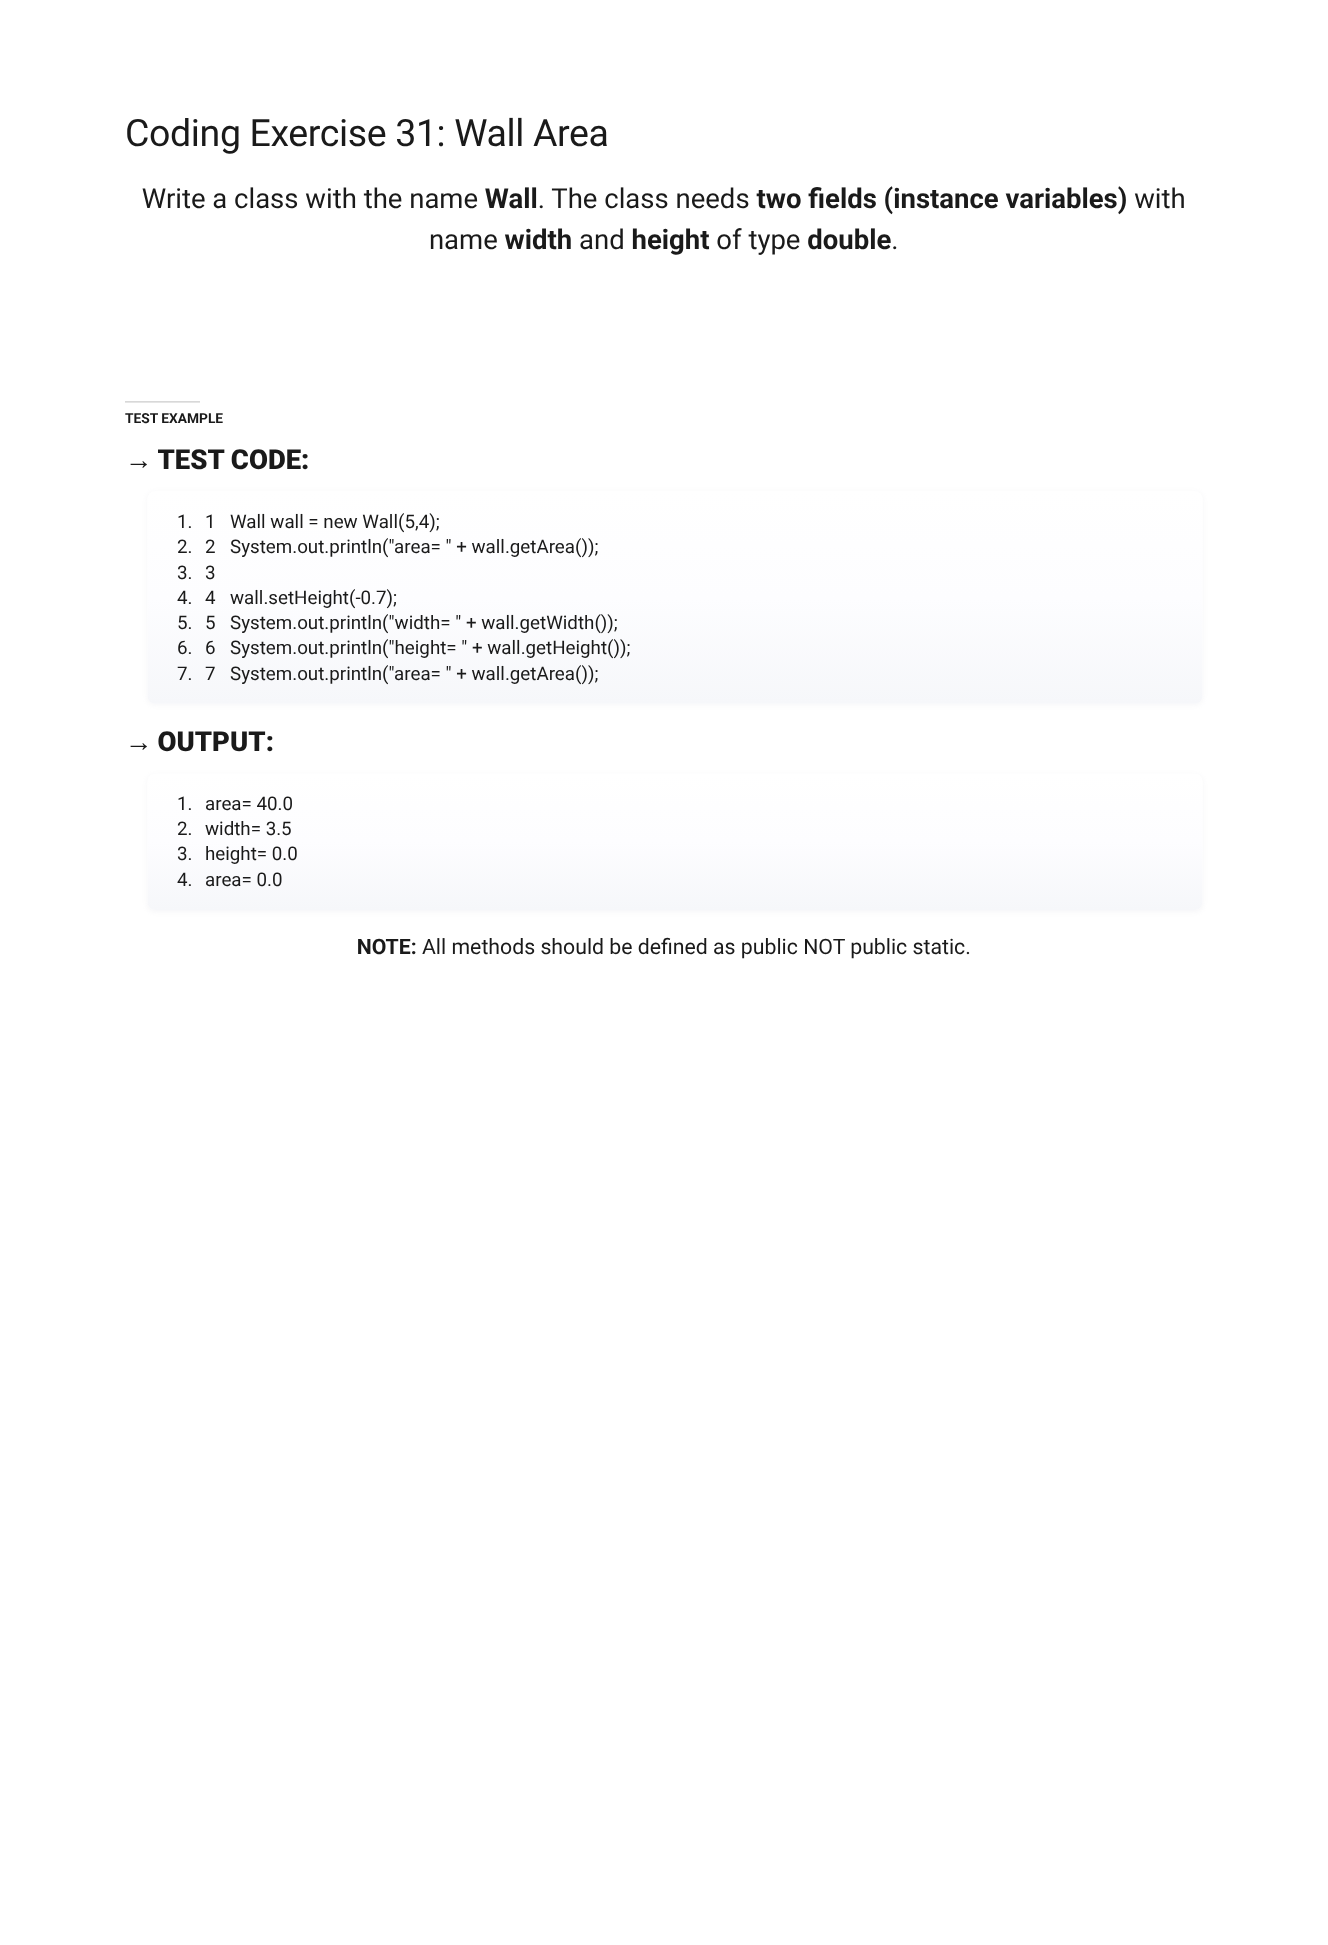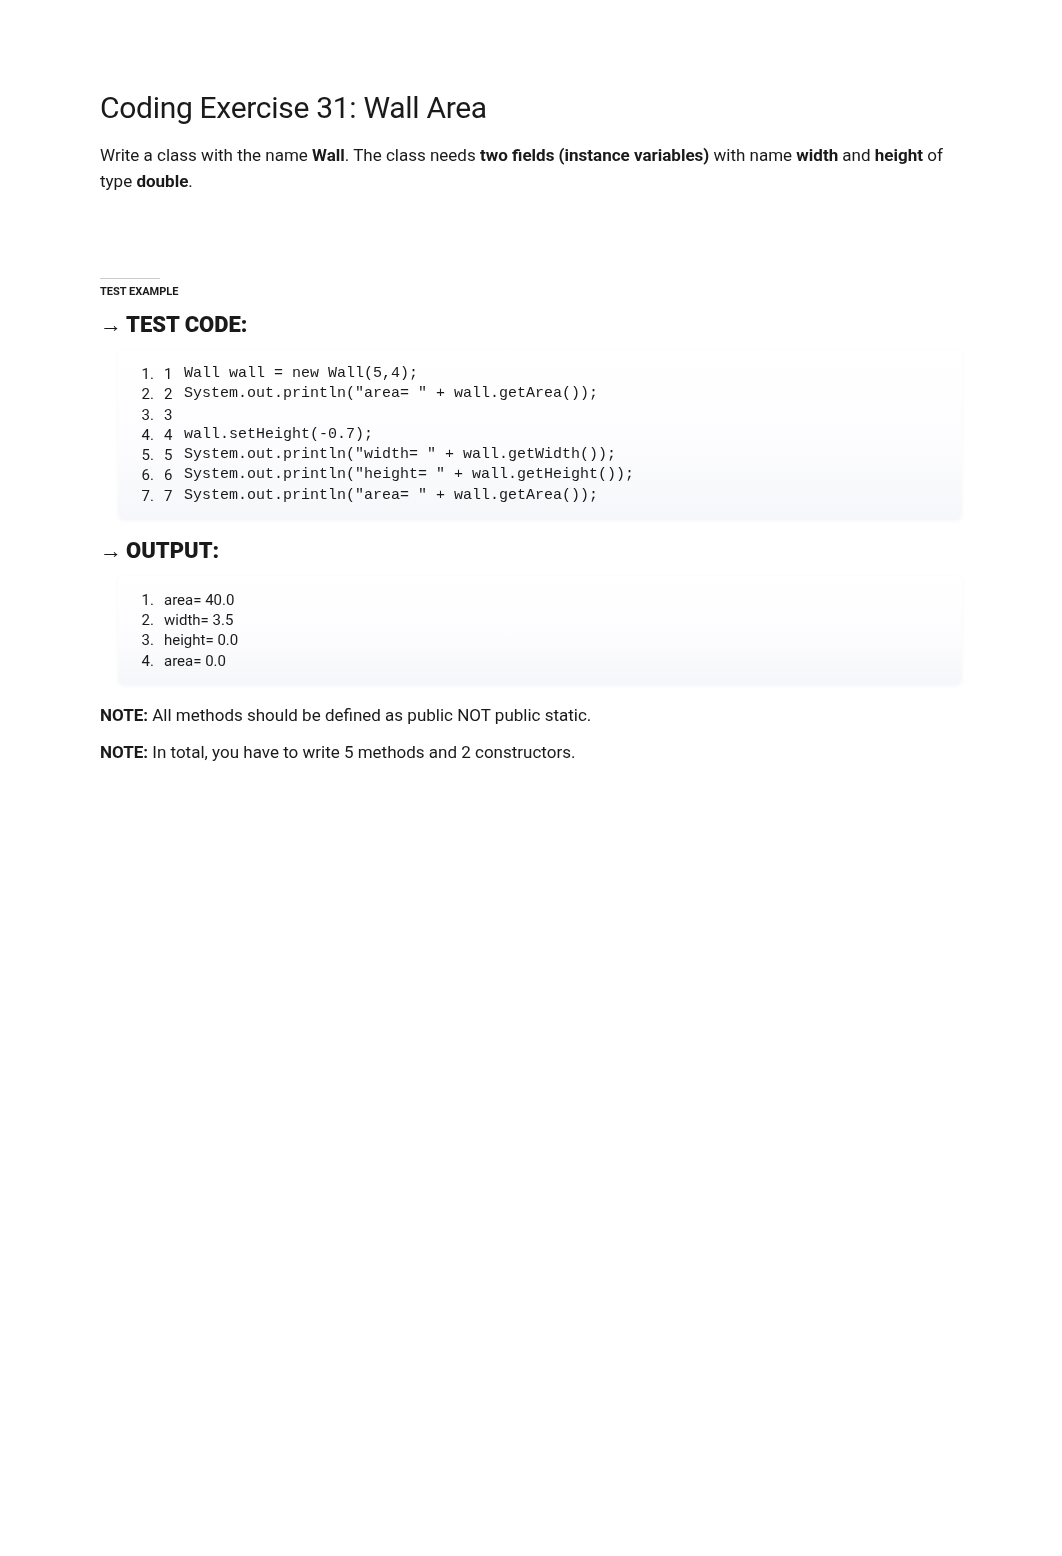--- a/index.html
+++ b/index.html
@@ -15,23 +15,24 @@
       min-height: 1556px;
       padding: 90px 100px;
     }
     h1 {
       font-size: 30px;
       font-weight: 400;
       margin-bottom: 18px;
       letter-spacing: -0.3px;
     }
     .intro {
-      font-size: 17px;
+      font-size: 22px;
       line-height: 1.5;
-      margin-bottom: 84px;
+      margin-bottom: 112px;
+      text-align: center;
     }
     .horiz-rule {
       width: 60px;
       height: 1px;
       background: #ccc;
       margin-bottom: 6px;
     }
     .section-heading {
       font-size: 11px;
       font-weight: 700;
@@ -73,21 +74,20 @@
     }
     .ln-inner {
       display: inline-block;
       width: 14px;
       text-align: left;
       margin-right: 6px;
       color: #1a1a1a;
     }
     .code-text {
       color: #1a1a1a;
-      font-family: Liberation Mono, monospace;
     }
     .output-line {
       font-family: -apple-system, BlinkMacSystemFont, "Segoe UI", Roboto, sans-serif;
       font-size: 15px;
       line-height: 1.35;
       display: flex;
     }
     .out-num {
       display: inline-block;
       width: 26px;
@@ -95,20 +95,21 @@
       margin-right: 10px;
       color: #1a1a1a;
     }
     .out-num::after {
       content: ".";
     }
     .note {
       font-size: 17px;
       line-height: 1.5;
       margin-top: 18px;
+      text-align: center;
     }
     .note + .note {
       margin-top: 12px;
     }
   </style>
 </head>
 <body>
 
 <h1>Coding Exercise 31: Wall Area</h1>
 
@@ -152,14 +153,13 @@
       <span>height= 0.0</span>
     </div>
     <div class="output-line">
       <span class="out-num">4</span>
       <span>area= 0.0</span>
     </div>
   </div>
 
 <div id="notes-container">
     <p class="note"><b> NOTE:</b><span> All methods should be defined as public NOT public static.</span></p>
-    <p class="note"><b>NOTE:</b><span> In total, you have to write 5 methods and 2 constructors.</span></p>
   </div>
 
 </body></html>

